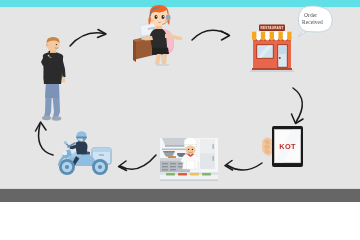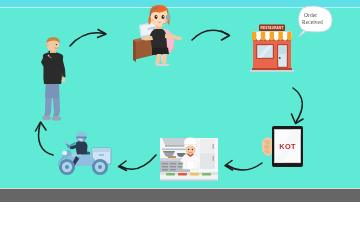--- a/index.html
+++ b/index.html
@@ -3,21 +3,21 @@
 <meta charset="utf-8">
 <title>Food Order Workflow Cycle</title>
 <style>
   html,body{margin:0;padding:0;}
   body{
     width:360px;height:202px;overflow:hidden;
     background:#ffffff;
     font-family:"Liberation Sans", sans-serif;
     position:relative;
   }
-  #stage{position:absolute;left:0;top:0;width:360px;height:202px;overflow:hidden;background:#5eead4;}
+  #stage{position:absolute;left:0;top:0;width:360px;height:202px;overflow:hidden;background:#e5e5e5;}
   .bar-top{position:absolute;left:0;top:0;width:360px;height:7px;background:#5fdfe6;}
   .bar-top-edge{position:absolute;left:0;top:7px;width:360px;height:1px;background:#b9f0f3;}
   .bar-bottom{position:absolute;left:0;bottom:0;width:360px;height:13px;background:#666666;}
   .bar-bottom-edge{position:absolute;left:0;bottom:13px;width:360px;height:1px;background:#d8d8d8;}
   .node{position:absolute;}
   svg{display:block;overflow:visible;}
   .arrows{position:absolute;left:0;top:0;width:360px;height:202px;pointer-events:none;}
   .bubble-text{
     position:absolute;
     font-family:"Liberation Serif", serif;

